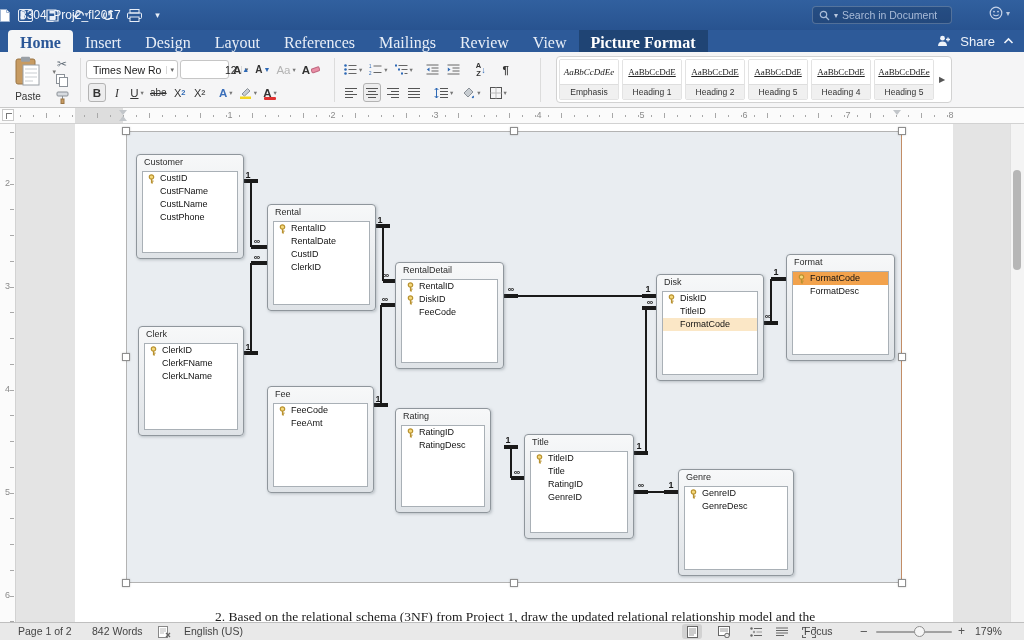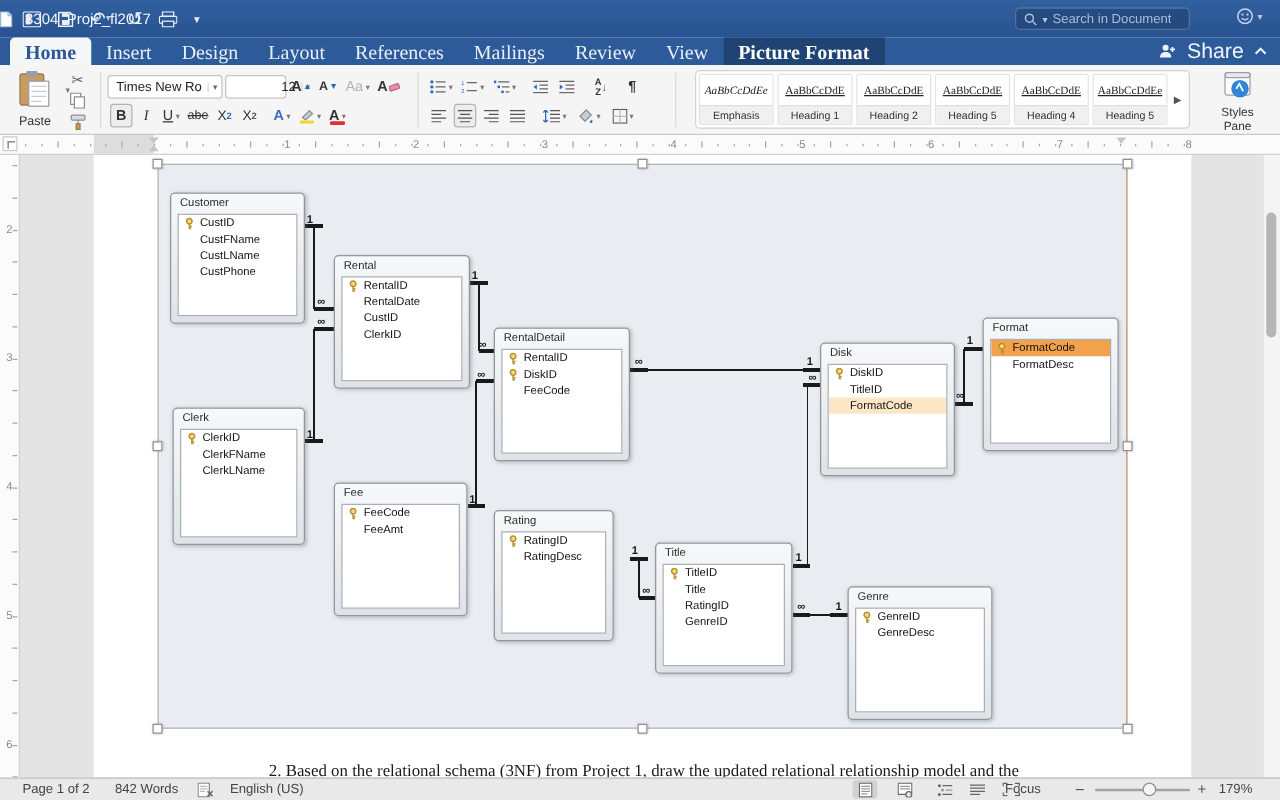--- a/index.html
+++ b/index.html
@@ -21,21 +21,21 @@
   .searchbox .ph{font-size:10.5px;color:#a9bcd8;white-space:nowrap;overflow:hidden;}
   .smiley{position:absolute;right:14px;top:6px;display:flex;align-items:center;gap:3px;}
 
   
   .tabbar{position:absolute;left:0;top:30px;width:1024px;height:22px;background:#2d5a99;}
   .tabs{position:absolute;left:8px;top:0;height:22px;display:flex;align-items:stretch;}
   .tab{padding:4px 12px 0 12px;font-size:16px;color:#e8eef7;cursor:default;white-space:nowrap;font-family:Liberation Serif, serif;}
   .tab.active{background:#f5f6f7;color:#2b5797;font-weight:bold;border-radius:4px 4px 0 0;}
   .tab.contextual{background:#1f4474;color:#fff;font-weight:bold;}
   .share-area{position:absolute;right:10px;top:0;height:22px;display:flex;align-items:center;gap:8px;color:#eef3fa;}
-  .share-label{font-size:17px;}
+  .share-label{font-size:13px;}
 
   
   .ribbon{position:absolute;left:0;top:52px;width:1024px;height:56px;background:#f5f5f6;border-bottom:1px solid #c9c9c9;}
   .gsep{position:absolute;top:6px;height:44px;width:1px;background:#dcdcdc;}
   .paste-grp{position:absolute;left:6px;top:4px;width:44px;text-align:center;}
   .paste-label{font-size:10px;color:#333;margin-top:1px;}
   .clip-col{position:absolute;left:52px;top:6px;display:flex;flex-direction:column;gap:4px;align-items:center;width:20px;}
   .rrow{position:absolute;display:flex;align-items:center;gap:2px;height:19px;}
   .combo{height:19px;background:#fff;border:1px solid #c6c6c6;border-radius:3px;display:flex;align-items:center;font-size:10.5px;color:#222;padding:0 3px 0 6px;}
   .combo .dd{margin-left:4px;border-left:1px solid #d8d8d8;padding-left:3px;color:#666;font-size:7px;}
@@ -392,29 +392,20 @@
           <div class="sample hd">AaBbCcDdE</div>
           <div class="slabel">Heading 4</div>
         </div>
         <div class="chip">
           <div class="sample hd">AaBbCcDdEe</div>
           <div class="slabel">Heading 5</div>
         </div>
         <div class="gal-more">▶</div>
       </div>
 
-    <div class="styles-pane-btn">
-      <svg width="26" height="24" viewBox="0 0 26 24">
-        <rect x="3" y="1" width="20" height="18" rx="2" fill="#fff" stroke="#9aa0a6"></rect>
-        <rect x="3" y="1" width="20" height="4" rx="2" fill="#e8eaec" stroke="#9aa0a6"></rect>
-        <circle cx="15" cy="14" r="7" fill="#2f86d6"></circle>
-        <path d="M12 14l2.5-4 3 6" fill="none" stroke="#fff" stroke-width="1.4"></path>
-      </svg>
-      <div class="lbl"><span>Styles</span><br><span>Pane</span></div>
-    </div>
   </div>
 
   <div class="hruler">
     <div class="hr-gray"></div>
     <div class="tabsel"></div>
     <div id="hticks">
         <div class="htick" style="left: 20px; top: 6.5px; height: 2.5px;"></div>
         <div class="htick" style="left: 32.9px; top: 6.5px; height: 2.5px;"></div>
         <div class="htick" style="left: 45.8px; top: 5px; height: 5px;"></div>
         <div class="htick" style="left: 58.6px; top: 6.5px; height: 2.5px;"></div>

